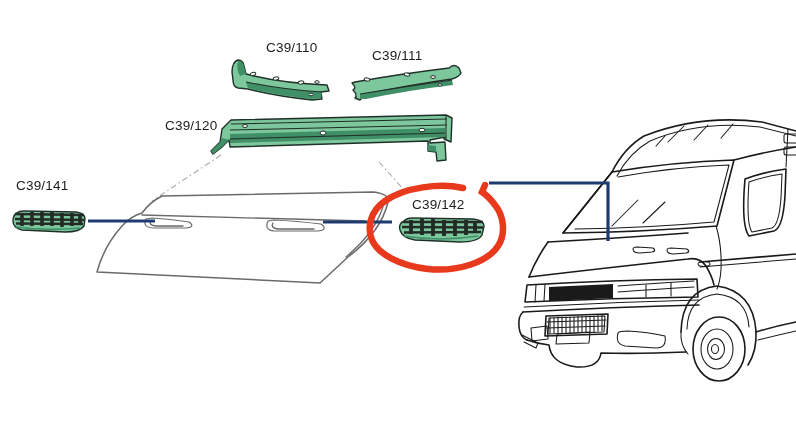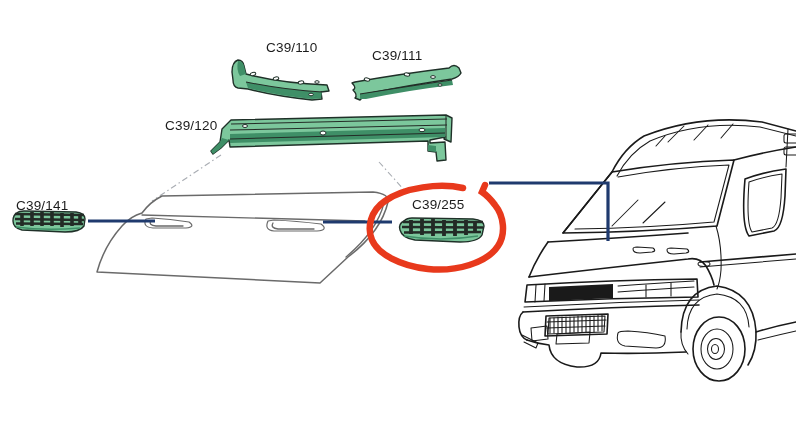--- a/index.html
+++ b/index.html
@@ -178,15 +178,15 @@
     </g>
     <path class="shln" d="M404,206 Q440,212 478,206"></path>
   </g>
 
   <path class="ring" d="M463,158 C440,153 405,157 385,171 C370,181 367,198 372,210 C378,224 400,236 428,239 C456,242 487,233 498,216 C506,204 504,186 495,175 C492,171 488,166 482,162 L485,155"></path>
 </svg>
 
   <div class="plabel" style="left:266px;top:10px;">C39/110</div>
   <div class="plabel" style="left:372px;top:18px;">C39/111</div>
   <div class="plabel" style="left:165px;top:88px;">C39/120</div>
-  <div class="plabel" style="left:16px;top:168px;">C39/141</div>
-  <div class="plabel" style="left:412px;top:167px;">C39/255</div>
+  <div class="plabel" style="left:16px;top:148px;">C39/141</div>
+  <div class="plabel" style="left:412px;top:167px;">C39/142</div>
 </div>
 
 </body></html>

